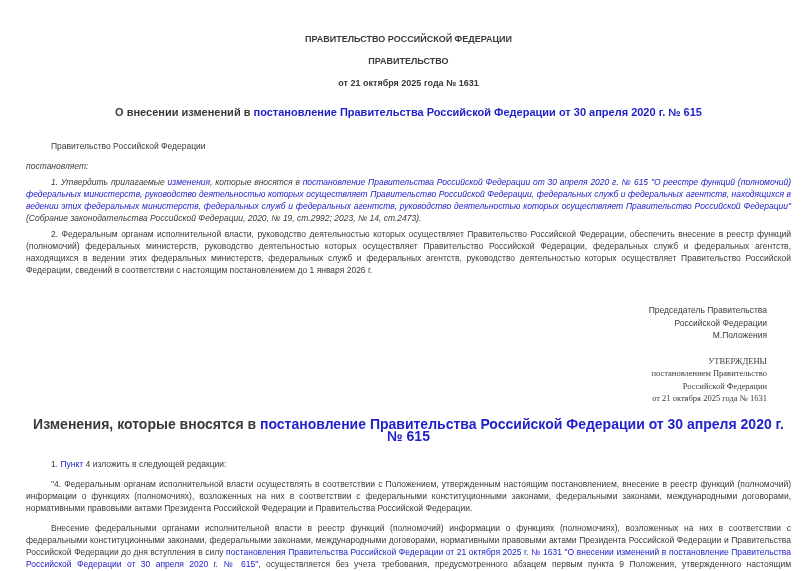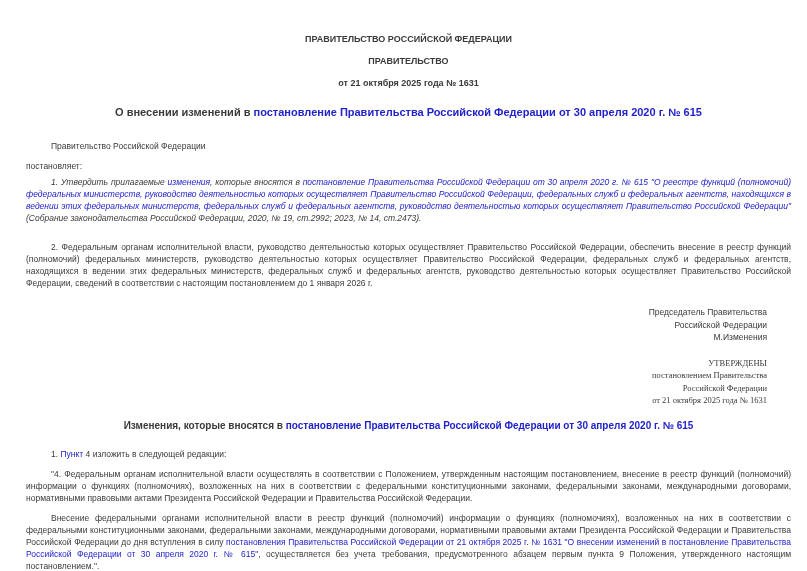--- a/index.html
+++ b/index.html
@@ -11,29 +11,29 @@
     width:807px;height:571px;overflow:hidden;
     font-family:"Liberation Sans", sans-serif;
     color:var(--text);
   }
   .doc{padding:33px 16px 0 26px;}
   .center{text-align:center;}
   .bold{font-weight:bold;}
   .hline{font-size:9px;line-height:12px;margin:0 0 10px 0;}
   .title{font-size:11px;line-height:12px;margin:17px 0 0 0;}
   .body-p{font-size:8.5px;line-height:12px;text-align:justify;text-indent:25px;margin:0;}
-  .noindent{text-indent:0;}
+  .noindent{text-indent:0;font-style:italic;}
   .pravitelstvo{margin-top:22px;text-align:left;}
   .postanovlyaet{margin-top:8px;text-align:left;}
   .p1{margin-top:4px;font-style:italic;}
-  .p2{margin-top:17px;}
+  .p2{margin-top:4px;}
   .right-block{text-align:right;font-size:8.5px;line-height:12.5px;margin:0 24px 0 0;}
-  .sig{margin-top:17px;}
+  .sig{margin-top:28px;}
   .approval{margin-top:13px;font-family:Liberation Serif, serif;}
-  .changes-heading{font-size:10px;line-height:12px;margin:13px 0 0 0;}
+  .changes-heading{font-size:14px;line-height:12px;margin:13px 0 0 0;}
   .item1{margin-top:16px;}
   .p4{margin-top:8px;}
   .p5{margin-top:8px;}
   .lnk{color:var(--link);cursor:pointer;}
 </style>
 </head>
 <body>
 
 <div class="doc">
 
@@ -46,26 +46,26 @@
   <p class="body-p pravitelstvo">Правительство Российской Федерации</p>
   <p class="body-p noindent postanovlyaet">постановляет:</p>
 
   <p class="body-p p1"><span>1. Утвердить прилагаемые </span><span class="lnk">изменения</span><span>, которые вносятся в </span><span class="lnk">постановление Правительства Российской Федерации от 30 апреля 2020 г. № 615 "О реестре функций (полномочий) федеральных министерств, руководство деятельностью которых осуществляет Правительство Российской Федерации, федеральных служб и федеральных агентств, находящихся в ведении этих федеральных министерств, федеральных служб и федеральных агентств, руководство деятельностью которых осуществляет Правительство Российской Федерации"</span><span> (Собрание законодательства Российской Федерации, 2020, № 19, ст.2992; 2023, № 14, ст.2473).</span></p>
 
   <p class="body-p p2">2. Федеральным органам исполнительной власти, руководство деятельностью которых осуществляет Правительство Российской Федерации, обеспечить внесение в реестр функций (полномочий) федеральных министерств, руководство деятельностью которых осуществляет Правительство Российской Федерации, федеральных служб и федеральных агентств, находящихся в ведении этих федеральных министерств, федеральных служб и федеральных агентств, руководство деятельностью которых осуществляет Правительство Российской Федерации, сведений в соответствии с настоящим постановлением до 1 января 2026 г.</p>
 
   <div class="right-block sig">
     <div>Председатель Правительства</div>
     <div>Российской Федерации</div>
-    <div>М.Изменения</div>
+    <div>М.Положения</div>
   </div>
 
   <div class="right-block approval">
     <div>УТВЕРЖДЕНЫ</div>
-    <div>постановлением Правительства</div>
+    <div>постановлением Правительство</div>
     <div>Российской Федерации</div>
     <div>от 21 октября 2025 года № 1631</div>
   </div>
 
   <div class="changes-heading center bold"><span>Изменения, которые вносятся в </span><span class="lnk">постановление Правительства Российской Федерации от 30 апреля 2020 г. № 615</span></div>
 
   <p class="body-p item1"><span>1. </span><span class="lnk">Пункт</span><span> 4 изложить в следующей редакции:</span></p>
 
   <p class="body-p p4">"4. Федеральным органам исполнительной власти осуществлять в соответствии с Положением, утвержденным настоящим постановлением, внесение в реестр функций (полномочий) информации о функциях (полномочиях), возложенных на них в соответствии с федеральными конституционными законами, федеральными законами, международными договорами, нормативными правовыми актами Президента Российской Федерации и Правительства Российской Федерации.</p>
 

